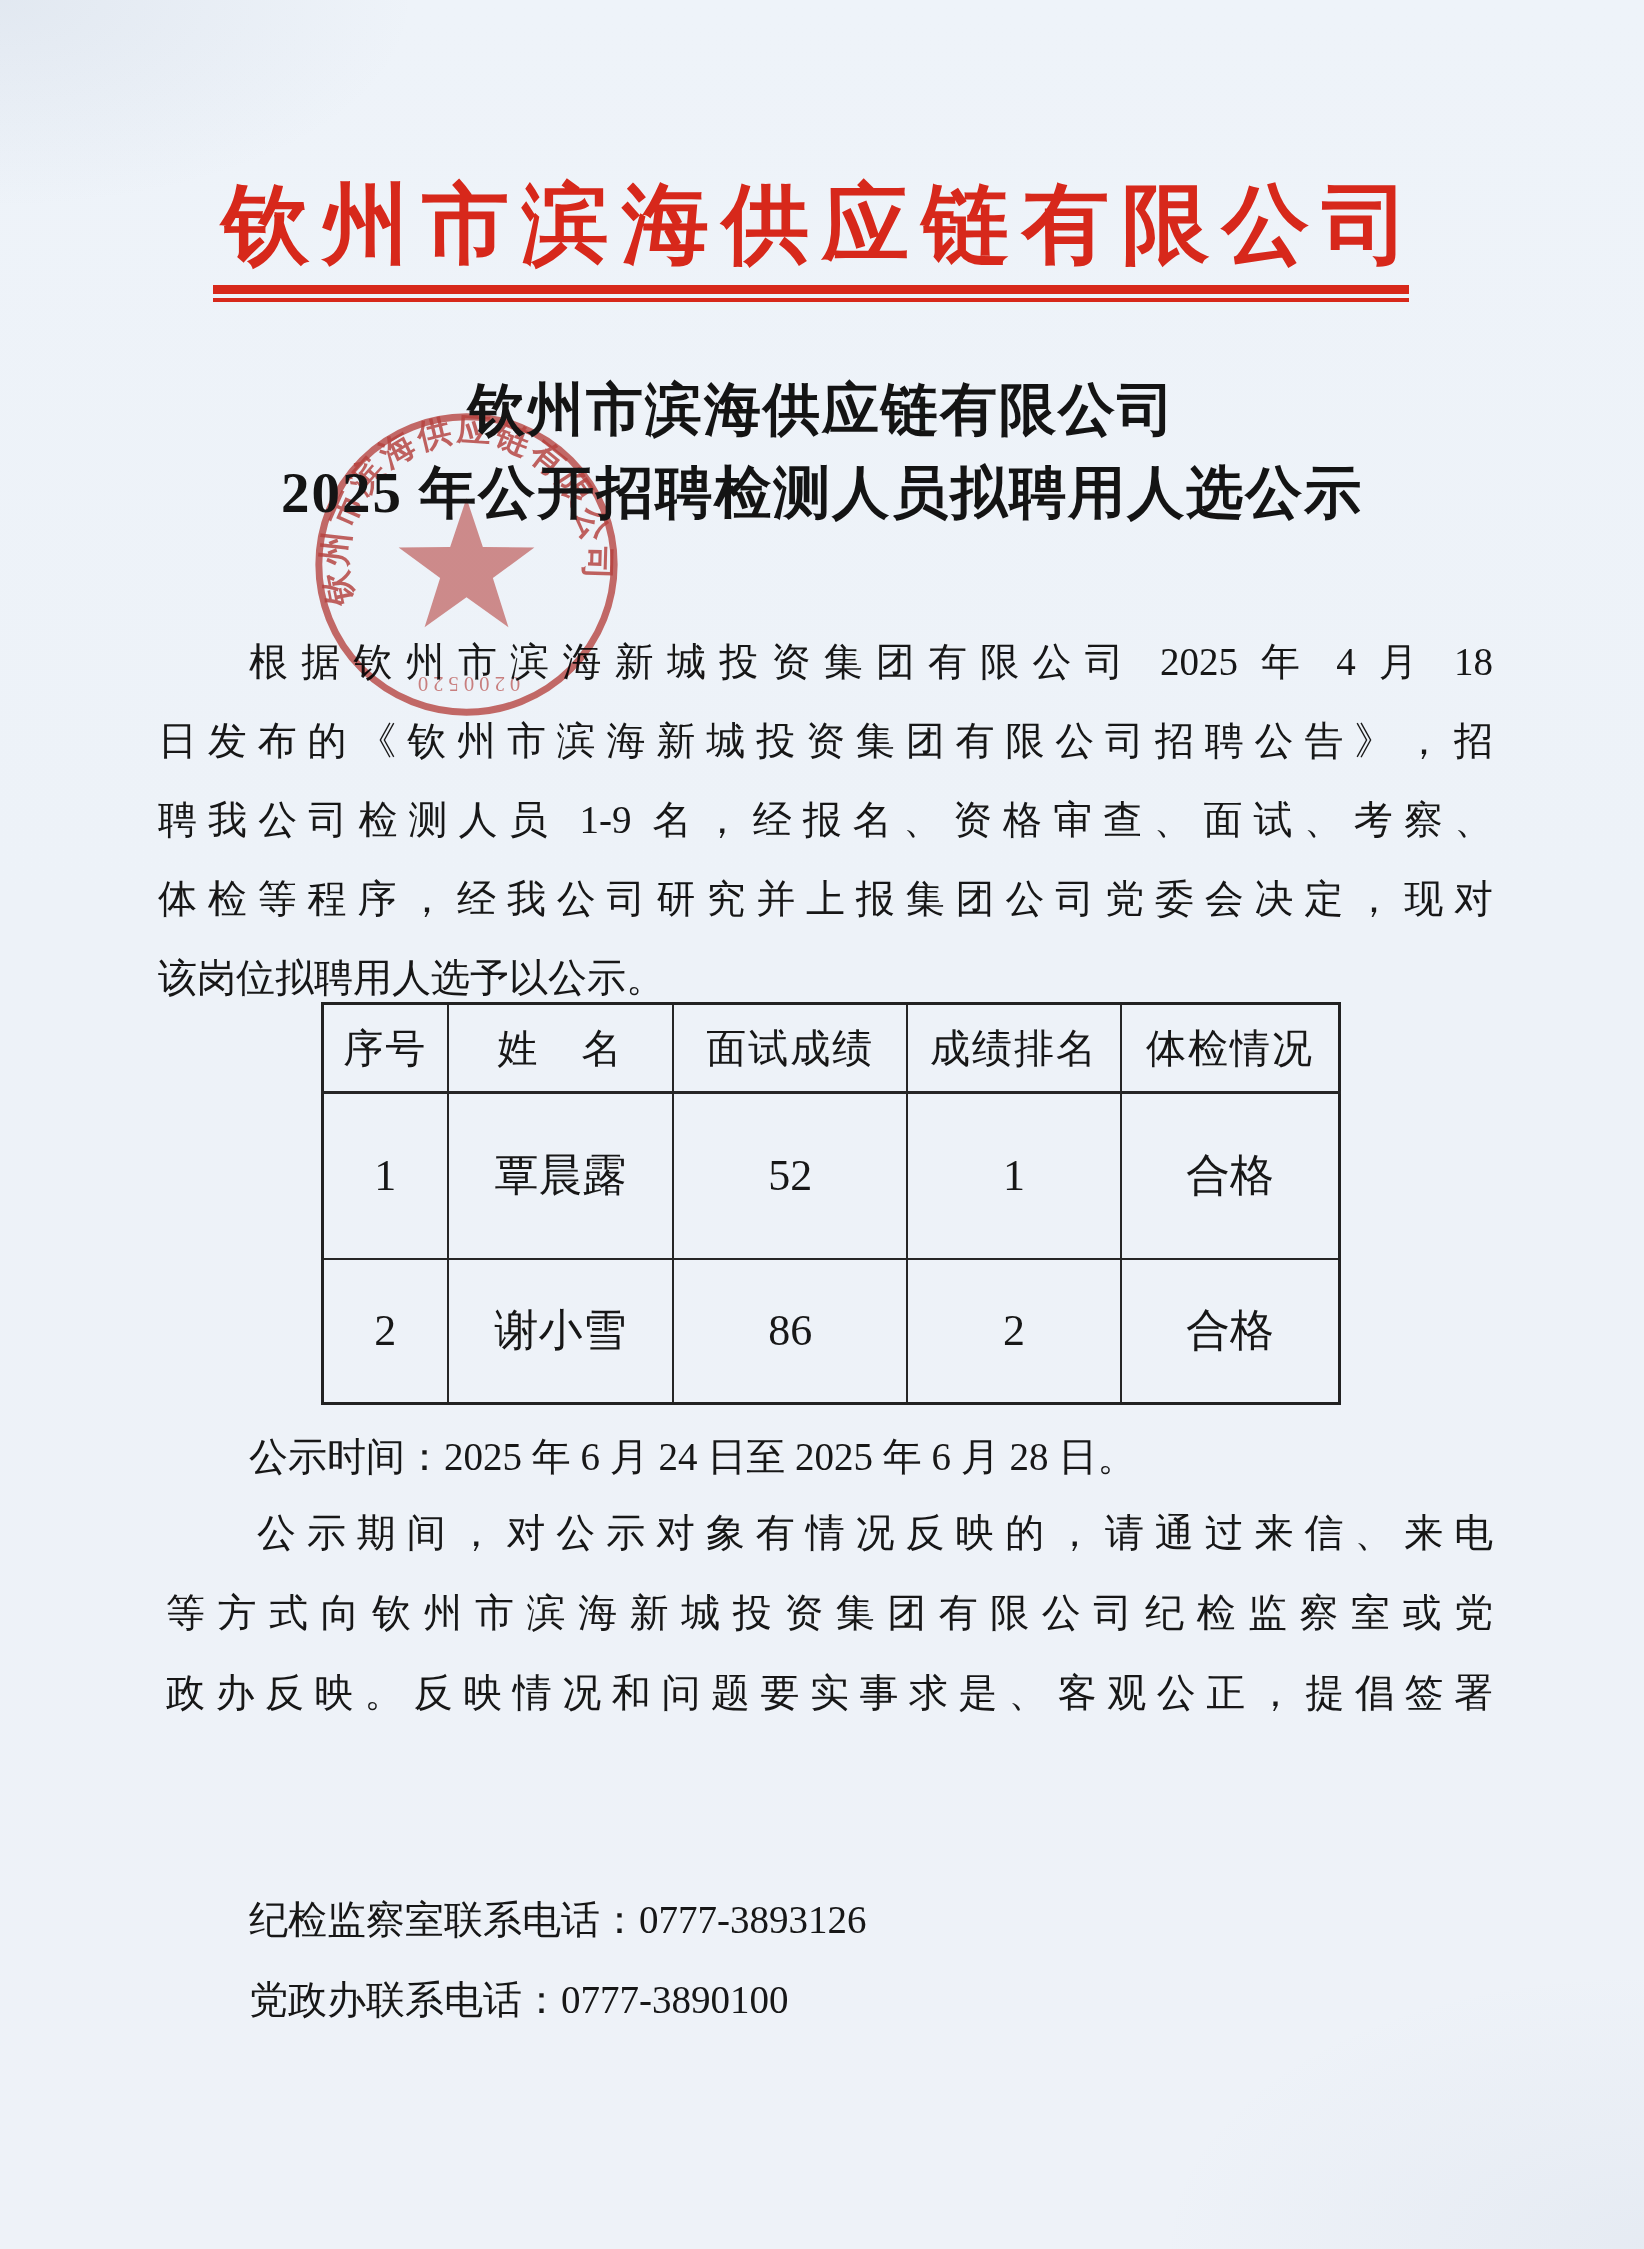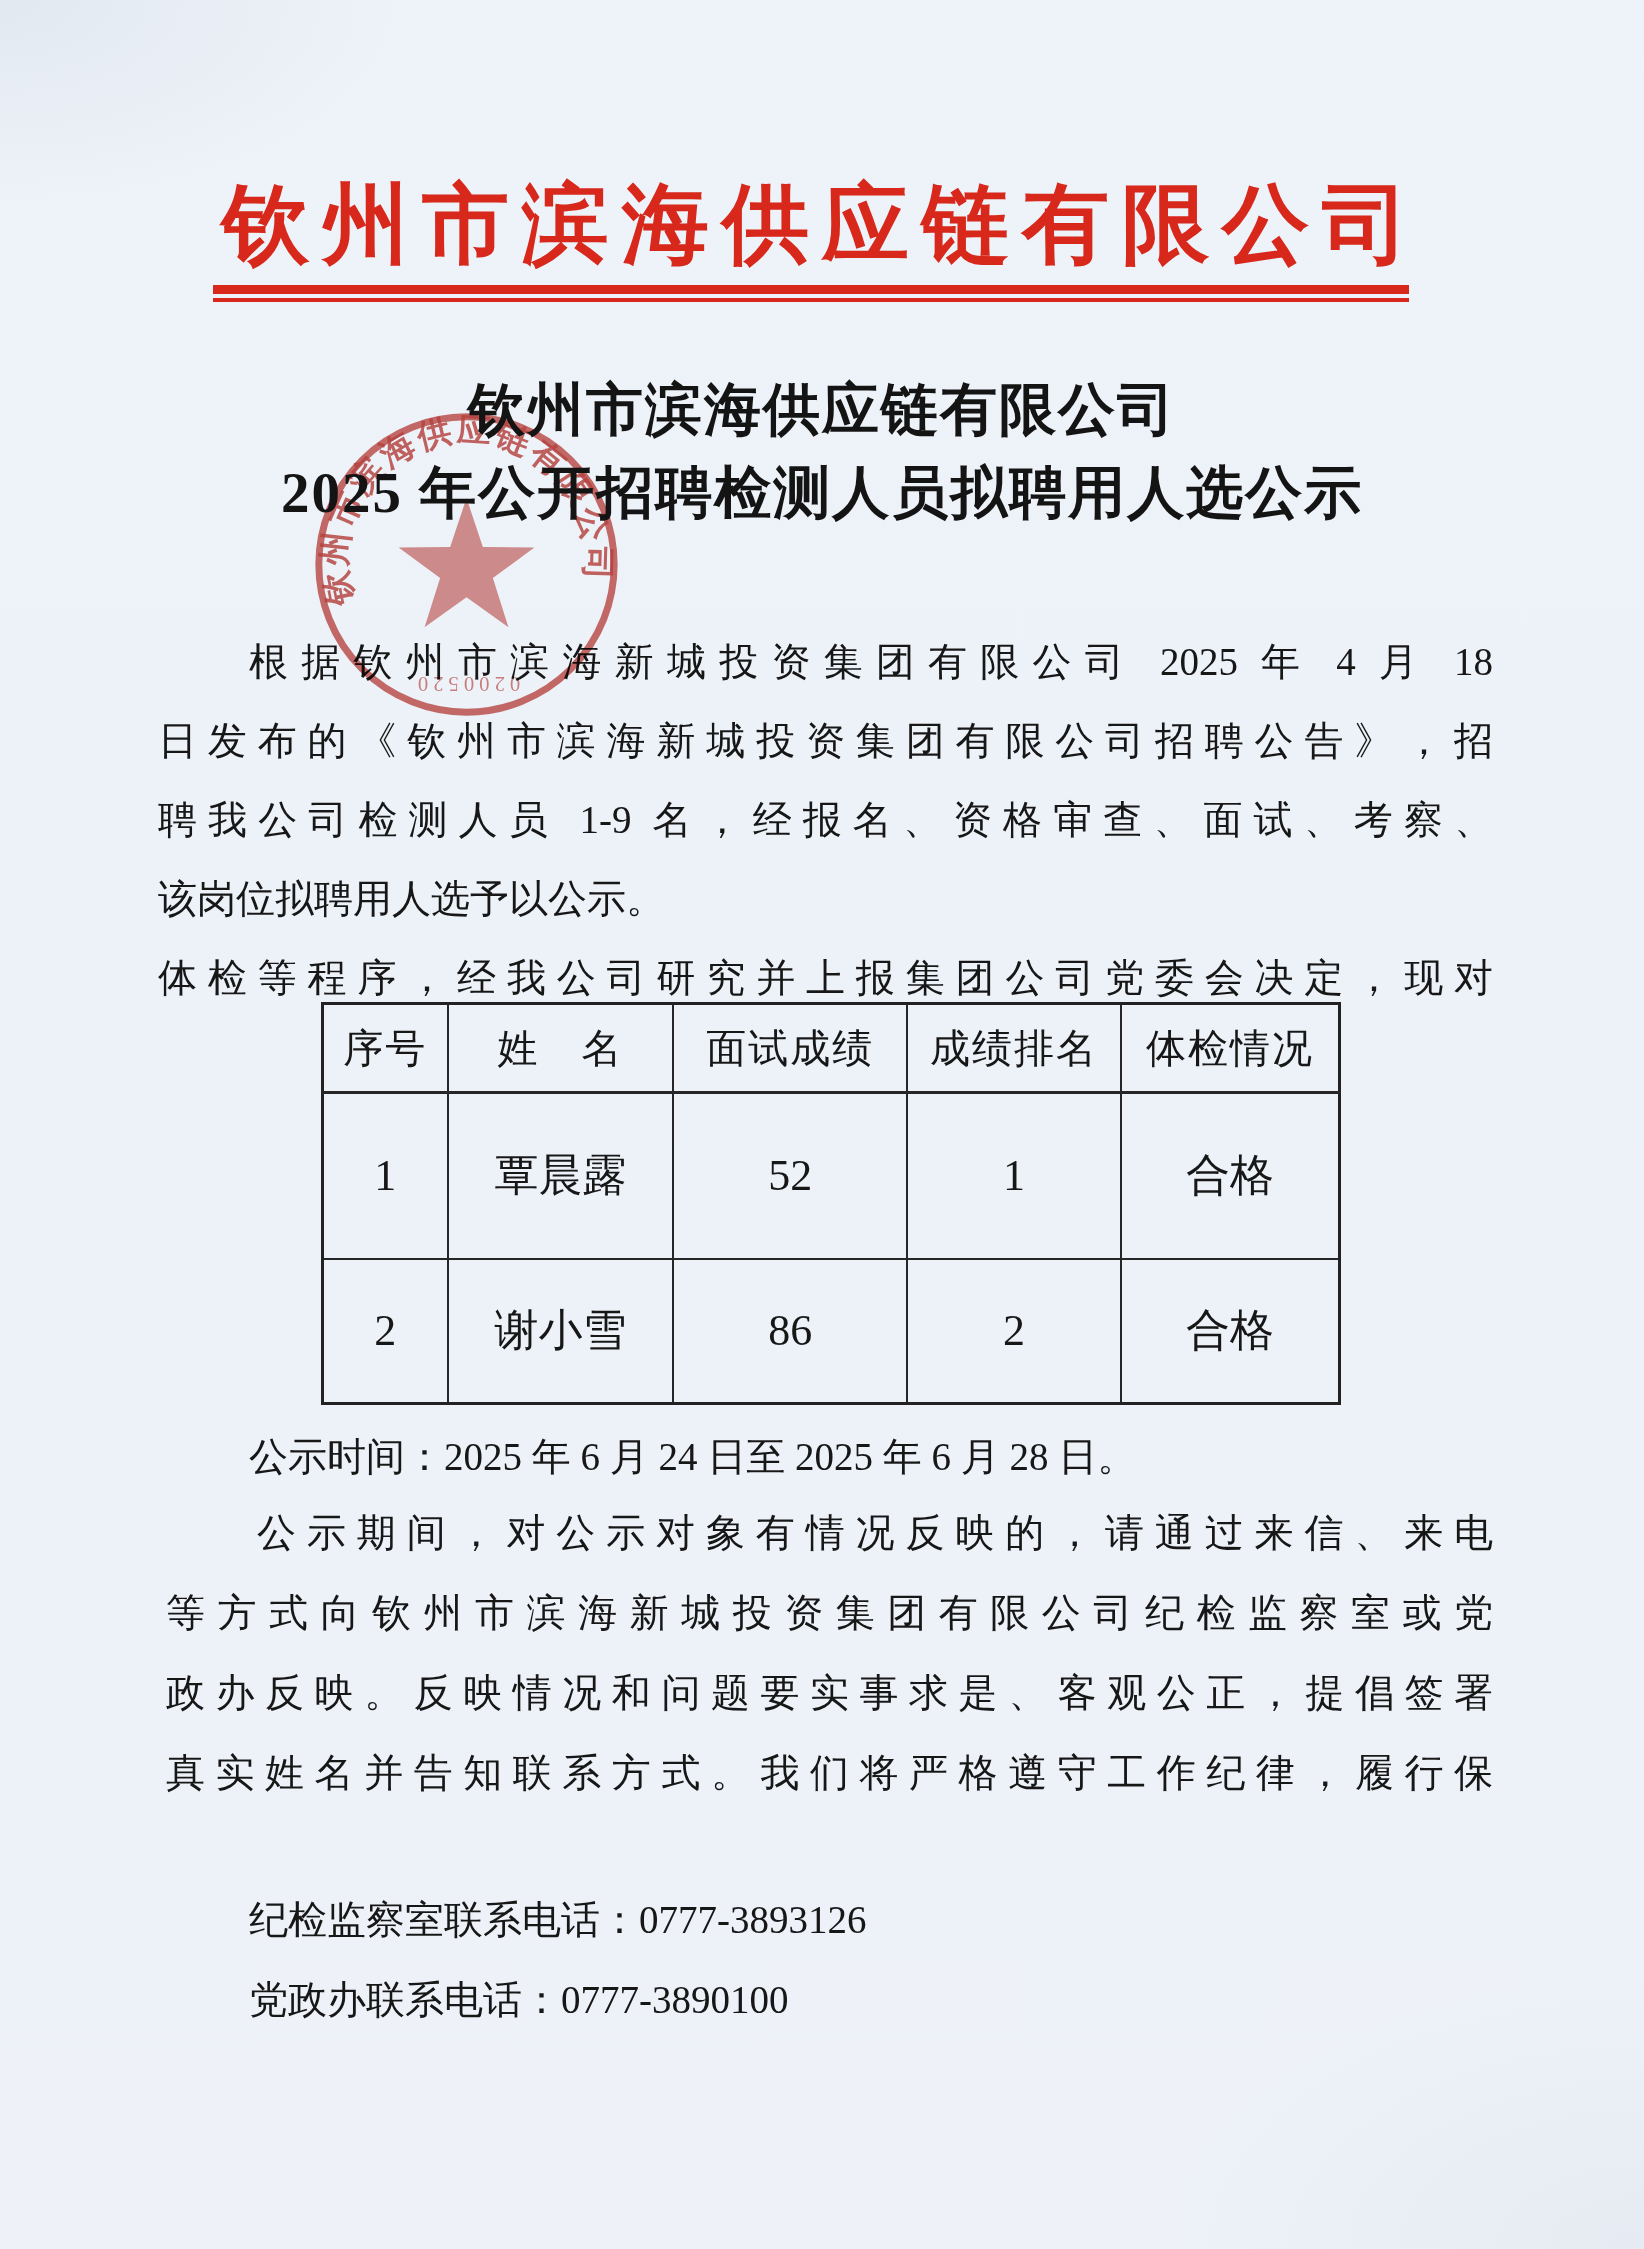--- a/index.html
+++ b/index.html
@@ -122,22 +122,22 @@
   <text class="arc-text">
     <textPath href="#stamp-arc" startOffset="2">钦州市滨海供应链有限公司</textPath>
   </text>
   <text class="code-text" x="168" y="296" transform="rotate(180 168 289)">0200520</text>
 </svg>
 
 <div class="abs bodyblock para1">
   <div class="bline jline indent">根据钦州市滨海新城投资集团有限公司 2025 年 4 月 18</div>
   <div class="bline jline">日发布的《钦州市滨海新城投资集团有限公司招聘公告》，招</div>
   <div class="bline jline">聘我公司检测人员 1-9 名，经报名、资格审查、面试、考察、</div>
+  <div class="bline jline">体检等程序，经我公司研究并上报集团公司党委会决定，现对</div>
   <div class="bline">该岗位拟聘用人选予以公示。</div>
-  <div class="bline jline">体检等程序，经我公司研究并上报集团公司党委会决定，现对</div>
 </div>
 
 <div class="abs result-table-wrap">
   <table class="result">
     <colgroup>
       <col class="c-idx">
         <col class="c-name">
         <col class="c-score">
         <col class="c-rank">
         <col class="c-med">
@@ -169,18 +169,17 @@
     </tbody>
   </table>
 </div>
 
 <div class="abs bodyblock pub-line indent">公示时间：2025 年 6 月 24 日至 2025 年 6 月 28 日。</div>
 
 <div class="abs bodyblock para2">
   <div class="bline jline indent">公示期间，对公示对象有情况反映的，请通过来信、来电</div>
   <div class="bline jline">等方式向钦州市滨海新城投资集团有限公司纪检监察室或党</div>
   <div class="bline jline">政办反映。反映情况和问题要实事求是、客观公正，提倡签署</div>
-  <div class="bline jline">真实姓名并告知联系方式。我们将严格遵守工作纪律，履行保</div>
 </div>
 
 <div class="abs bodyblock contact1 indent">纪检监察室联系电话：0777-3893126</div>
 <div class="abs bodyblock contact2 indent">党政办联系电话：0777-3890100</div>
 
 
 </body></html>

